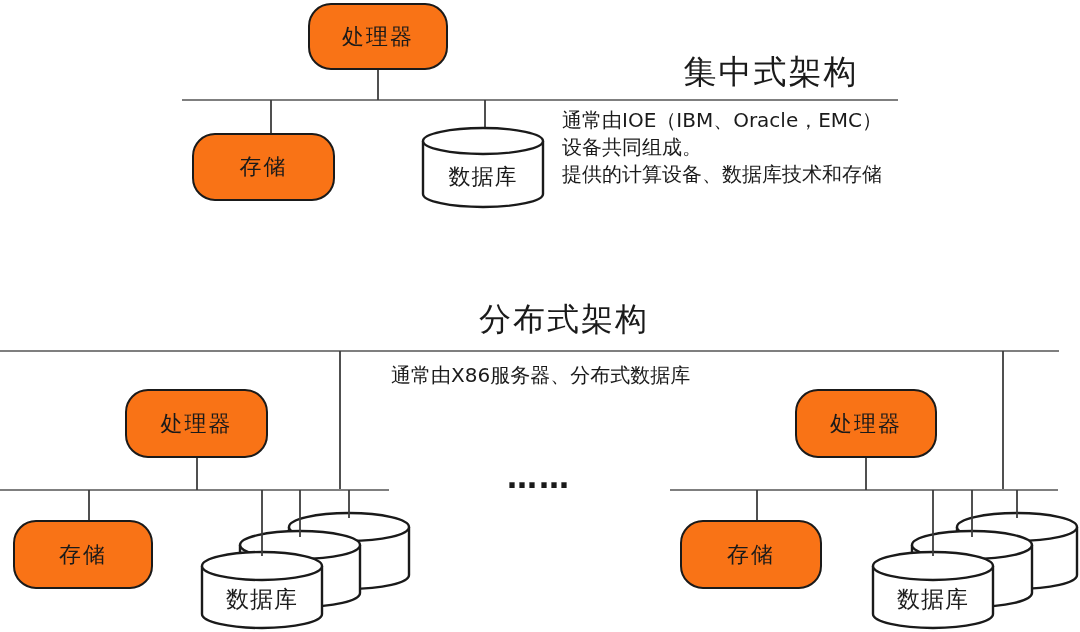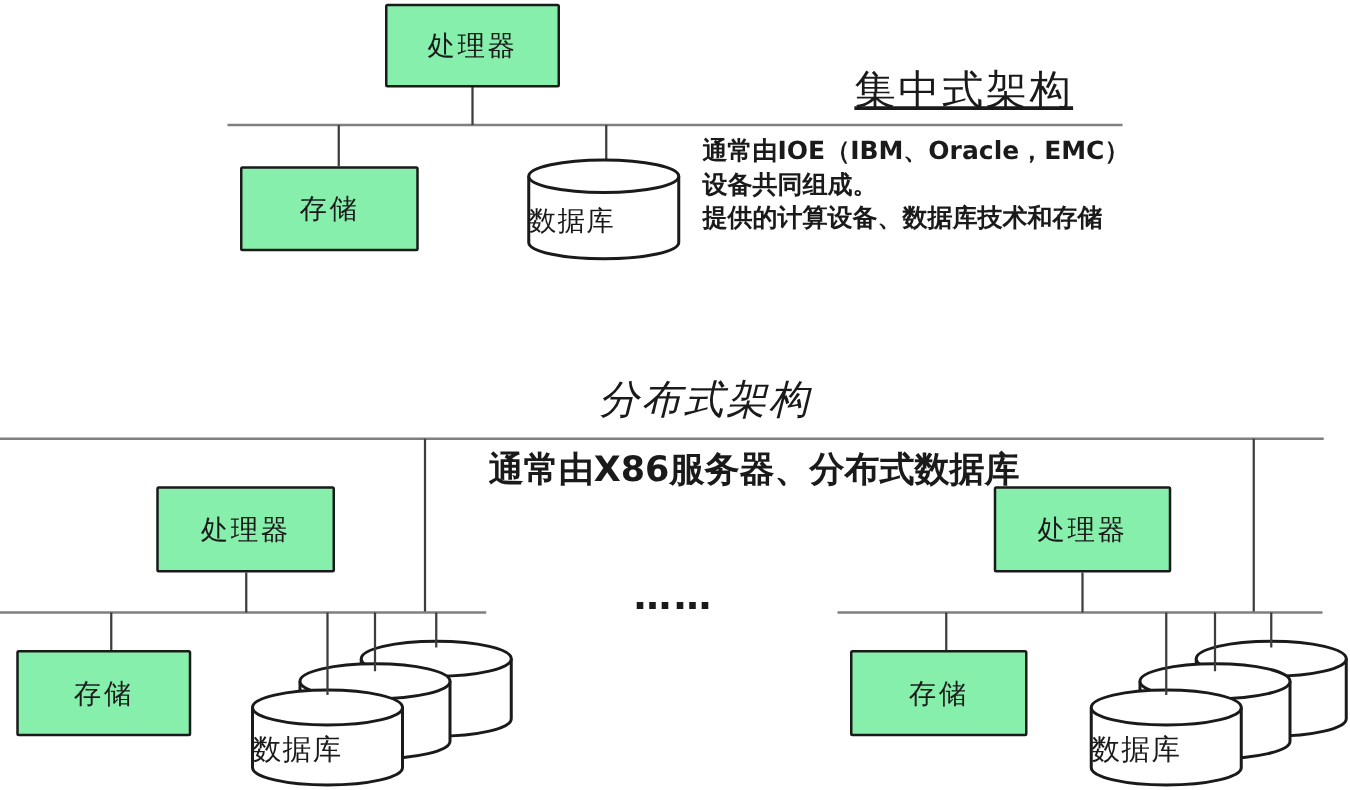--- a/index.html
+++ b/index.html
@@ -19,49 +19,49 @@
   #wires {
     position: absolute;
     left: 0; top: 0;
     width: 1080px;
     height: 632px;
   }
   .node-box {
     position: absolute;
     box-sizing: border-box;
     border: 2.5px solid #1a1a1a;
-    border-radius: 2px;
-    background: #86efac;
+    border-radius: 23px;
+    background: #f97316;
     display: flex;
     align-items: center;
     justify-content: center;
     font-size: 22px;
     letter-spacing: 2px;
   }
   .cyl-label {
     position: absolute;
-    text-align: left;
+    text-align: center;
     font-size: 22px;
     letter-spacing: 1px;
   }
   .section-title {
     position: absolute;
     text-align: center;
     font-size: 33px;
     letter-spacing: 2px;
     white-space: nowrap;
   }
   .desc {
     position: absolute;
     font-size: 20px;
     line-height: 27px;
     white-space: nowrap;
   }
-  .desc-line { white-space: nowrap; font-weight: bold; }
-  #distributed-desc { font-size: 28px; line-height: 29px; }
+  .desc-line { white-space: nowrap; }
+  #distributed-desc { font-size: 20px; line-height: 29px; }
   .ellipsis {
     position: absolute;
     font-size: 30px;
     font-weight: 700;
     letter-spacing: 2px;
     white-space: nowrap;
   }
 </style>
 </head>
 <body>
@@ -117,29 +117,29 @@
   <div class="node-box" style="left:308px; top:3px; width:140px; height:67px;">
     <span>处理器</span>
   </div>
 
   <div class="node-box" style="left:192px; top:133px; width:143px; height:68px;">
     <span>存储</span>
   </div>
 
   <div class="cyl-label" style="left:423px; top:162px; width:120px;">数据库</div>
 
-  <div class="section-title" style="left:621px; top:50px; width:300px;text-decoration:underline;">集中式架构</div>
+  <div class="section-title" style="left:621px; top:50px; width:300px;">集中式架构</div>
 
   <div class="desc" style="left:562px; top:107px;">
     <div class="desc-line">通常由IOE（IBM、Oracle，EMC）</div>
     <div class="desc-line">设备共同组成。</div>
     <div class="desc-line">提供的计算设备、数据库技术和存储</div>
   </div>
 
-  <div class="section-title" style="left:414px; top:298px; width:300px; font-size:32px;font-style:italic;">分布式架构</div>
+  <div class="section-title" style="left:414px; top:298px; width:300px; font-size:32px;">分布式架构</div>
 
   <div class="desc" id="distributed-desc" style="left:391px; top:361px;">
     <div class="desc-line">通常由X86服务器、分布式数据库</div>
   </div>
 
   <div class="node-box" style="left:125px; top:389px; width:143px; height:69px;">
     <span>处理器</span>
   </div>
 
   <div class="node-box" style="left:13px; top:520px; width:140px; height:69px;">

